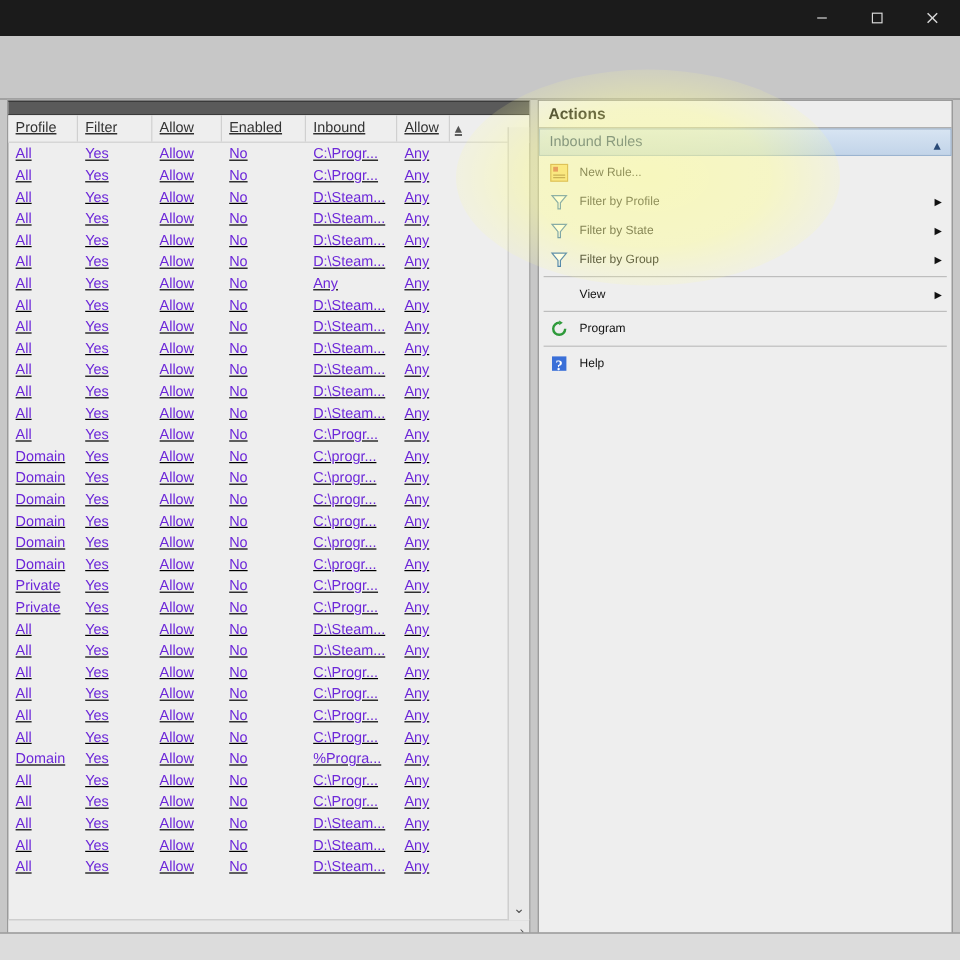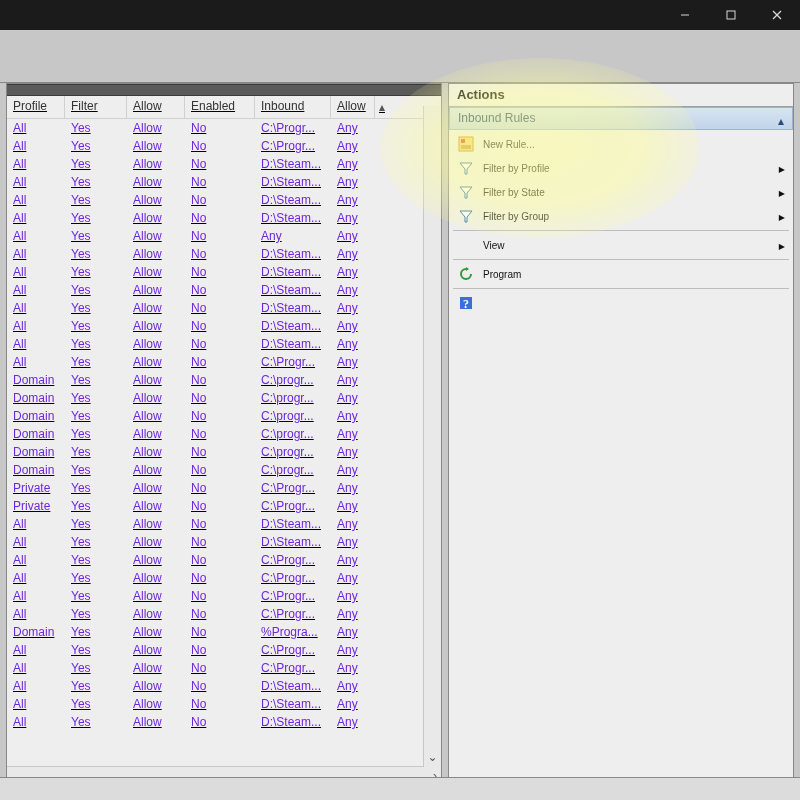--- a/index.html
+++ b/index.html
@@ -418,20 +418,21 @@
           <span class="lbl">Program</span>
         </div>
         <div class="act-sep"></div>
         <div class="act-item">
           <span class="ico">
             <svg width="16" height="16">
               <rect x="2" y="2" width="12" height="12" fill="#3a6fd8"></rect>
               <text x="8" y="13" text-anchor="middle" fill="#fff" font-size="12" font-family="Segoe UI" font-weight="bold">?</text>
             </svg>
           </span>
+          <span class="lbl">Help</span>
         </div>
       </div>
   </div>
 
 </div>
 
 <div class="statusbar"></div>
 
 <div class="highlight"></div>
 

